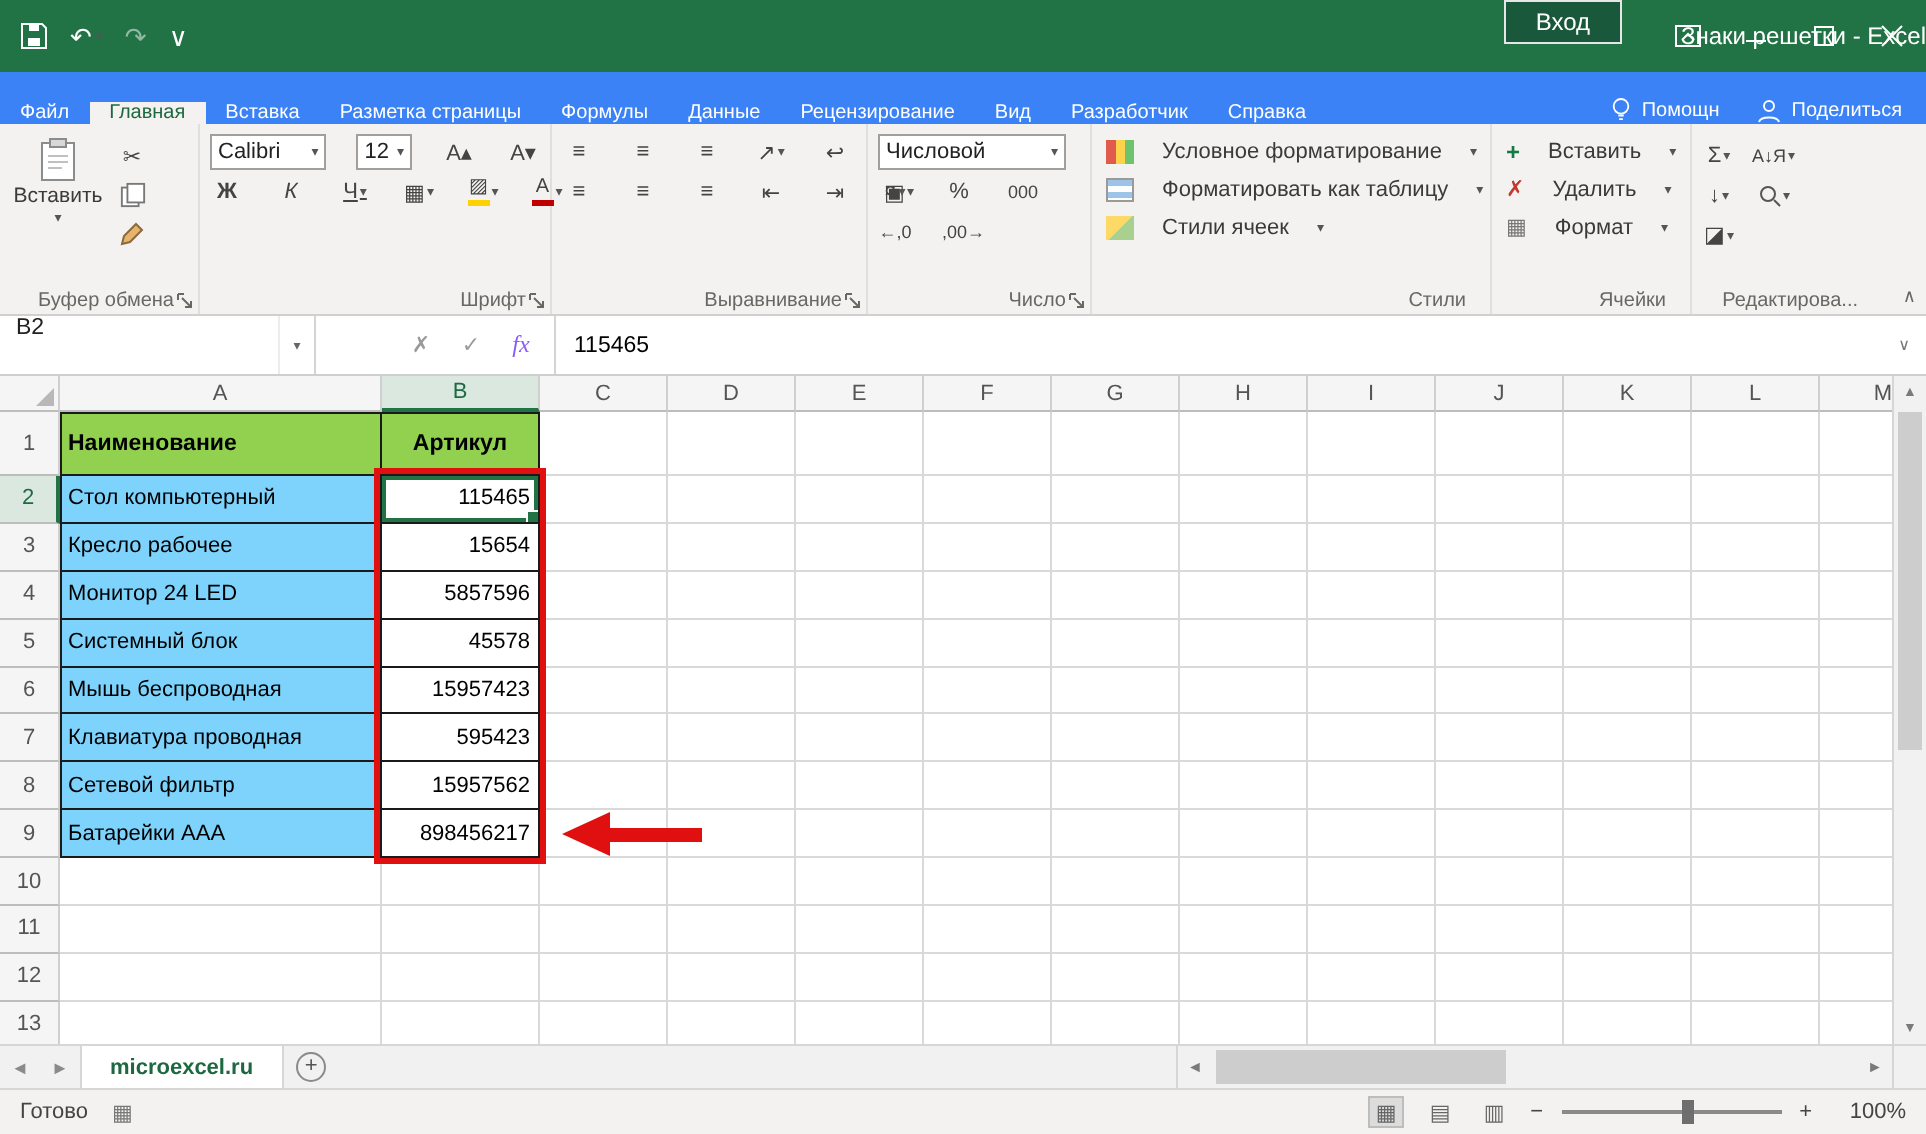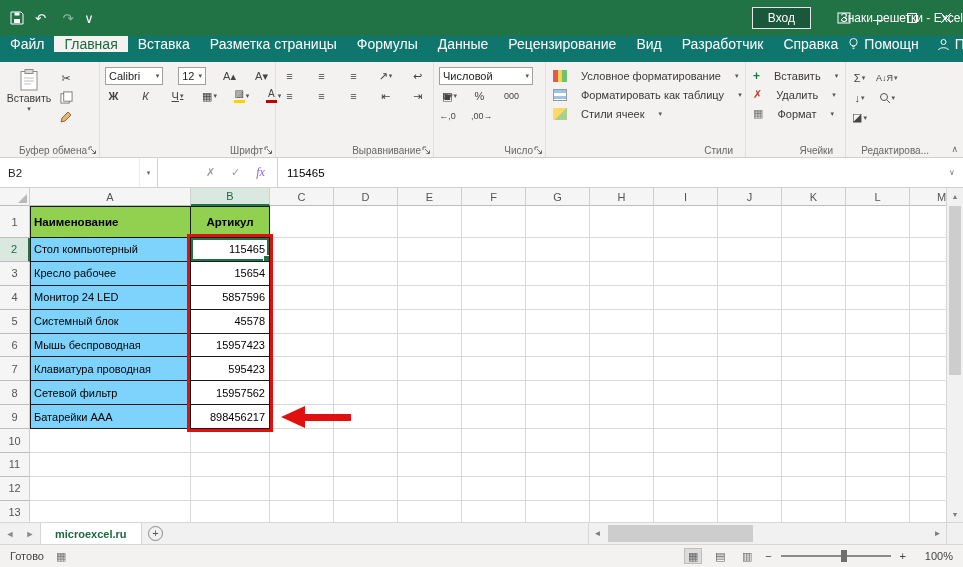--- a/index.html
+++ b/index.html
@@ -8,26 +8,26 @@
   [data-interactable="true"]{cursor:pointer}
   .app{width:963px;height:567px;display:flex;flex-direction:column}
 
   
   .titlebar{height:36px;background:#217346;color:#fff;display:flex;align-items:center;position:relative;padding-left:10px;flex:none}
   .qat{display:flex;align-items:center;gap:11px;font-size:13px;z-index:2}
   .qat .ic{display:flex;align-items:center;gap:2px;line-height:1}
   .qat .dd{font-size:7px;opacity:.9}
   .dim{opacity:.5}
   .title{position:absolute;left:0;right:0;text-align:right;font-size:12px;pointer-events:none}
-  .winctl{margin-left:auto;display:flex;align-items:center;height:100%;z-index:2}
+  .winctl{margin-left:auto;display:flex;align-items:flex-start;height:100%;z-index:2}
   .signin{background:#19583a;border:1px solid #e6e6e6;color:#fff;font-size:12px;padding:3px 15px;margin-right:16px}
   .wbtn{width:34px;height:100%;display:flex;align-items:center;justify-content:center}
 
   
-  .tabrow{height:26px;background:#0f766e;display:flex;align-items:flex-start;color:#fff;font-size:14px;flex:none}
+  .tabrow{height:26px;background:#3b82f6;display:flex;align-items:flex-end;color:#fff;font-size:10px;flex:none}
   #ribbon-tabs{display:flex}
   .rtab{padding:0 10px;display:flex;align-items:center;white-space:nowrap}
   .rtab.active{background:#f3f2f1;color:#1e6841}
   .tabrow-right{margin-left:auto;display:flex;align-items:center;gap:18px;padding-right:12px}
   .tr-item{display:flex;align-items:center;gap:5px;white-space:nowrap}
 
   
   .ribbon{height:96px;background:#f3f2f1;border-bottom:1px solid #d2d0ce;display:flex;position:relative;font-size:11px;color:#3b3a39;flex:none}
   .grp{position:relative;padding:4px 5px 16px 5px;border-right:1px solid #e1dfdd;display:flex;flex-direction:column;flex:none}
   .grp-label{position:absolute;bottom:1px;left:0;right:12px;text-align:right;font-size:10px;color:#696764;white-space:nowrap}
@@ -50,21 +50,21 @@
   .mi.tbl{background:repeating-linear-gradient(180deg,#9dc3e6 0 3px,#fff 3px 6px)}
   .mi.cs{border:none;background:linear-gradient(135deg,#ffd966 0 50%,#a9d08e 50%)}
   .glyph-plus{color:#107c41;font-weight:bold;font-size:12px}
   .glyph-del{color:#c0392b;font-weight:bold;font-size:11px}
   .edit-cols{display:flex;gap:8px;padding-top:3px}
   .edit-col{display:flex;flex-direction:column;gap:3px}
   .collapse-rb{position:absolute;right:5px;bottom:3px;color:#696764;font-size:9px}
 
   
   .fbar{height:30px;background:#fff;border-bottom:1px solid #cfcfcf;display:flex;align-items:stretch;flex:none}
-  .namebox{width:158px;border-right:1px solid #d4d4d4;display:flex;align-items:center;padding-left:8px;font-size:11.5px;color:#222}
+  .namebox{width:158px;border-right:1px solid #d4d4d4;display:flex;padding-left:8px;font-size:11.5px;color:#222}
   .nb-dd{margin-left:auto;width:18px;align-self:stretch;display:flex;align-items:center;justify-content:center;color:#666;font-size:7px;border-left:1px solid #ececec}
   .fb-btns{display:flex;align-items:center;margin-left:36px;padding:0 4px;border-right:1px solid #d4d4d4}
   .fbtn{width:25px;text-align:center;color:#9a9a9a;font-size:11px}
   .fbtn.fx{color:#8b5cf6;font-style:italic;font-family:"Liberation Serif","DejaVu Serif",serif;font-size:12px}
   .fb-input{flex:1;display:flex;align-items:center;padding-left:9px;font-size:11.5px;color:#000}
   .fb-exp{width:22px;display:flex;align-items:center;justify-content:center;color:#777;font-size:8px}
 
   
   .gridwrap{position:relative;height:334px;background:#fff;overflow:hidden;flex:none}
   #grid{position:absolute;left:0;top:0;width:946px;height:334px;overflow:hidden;display:grid;

